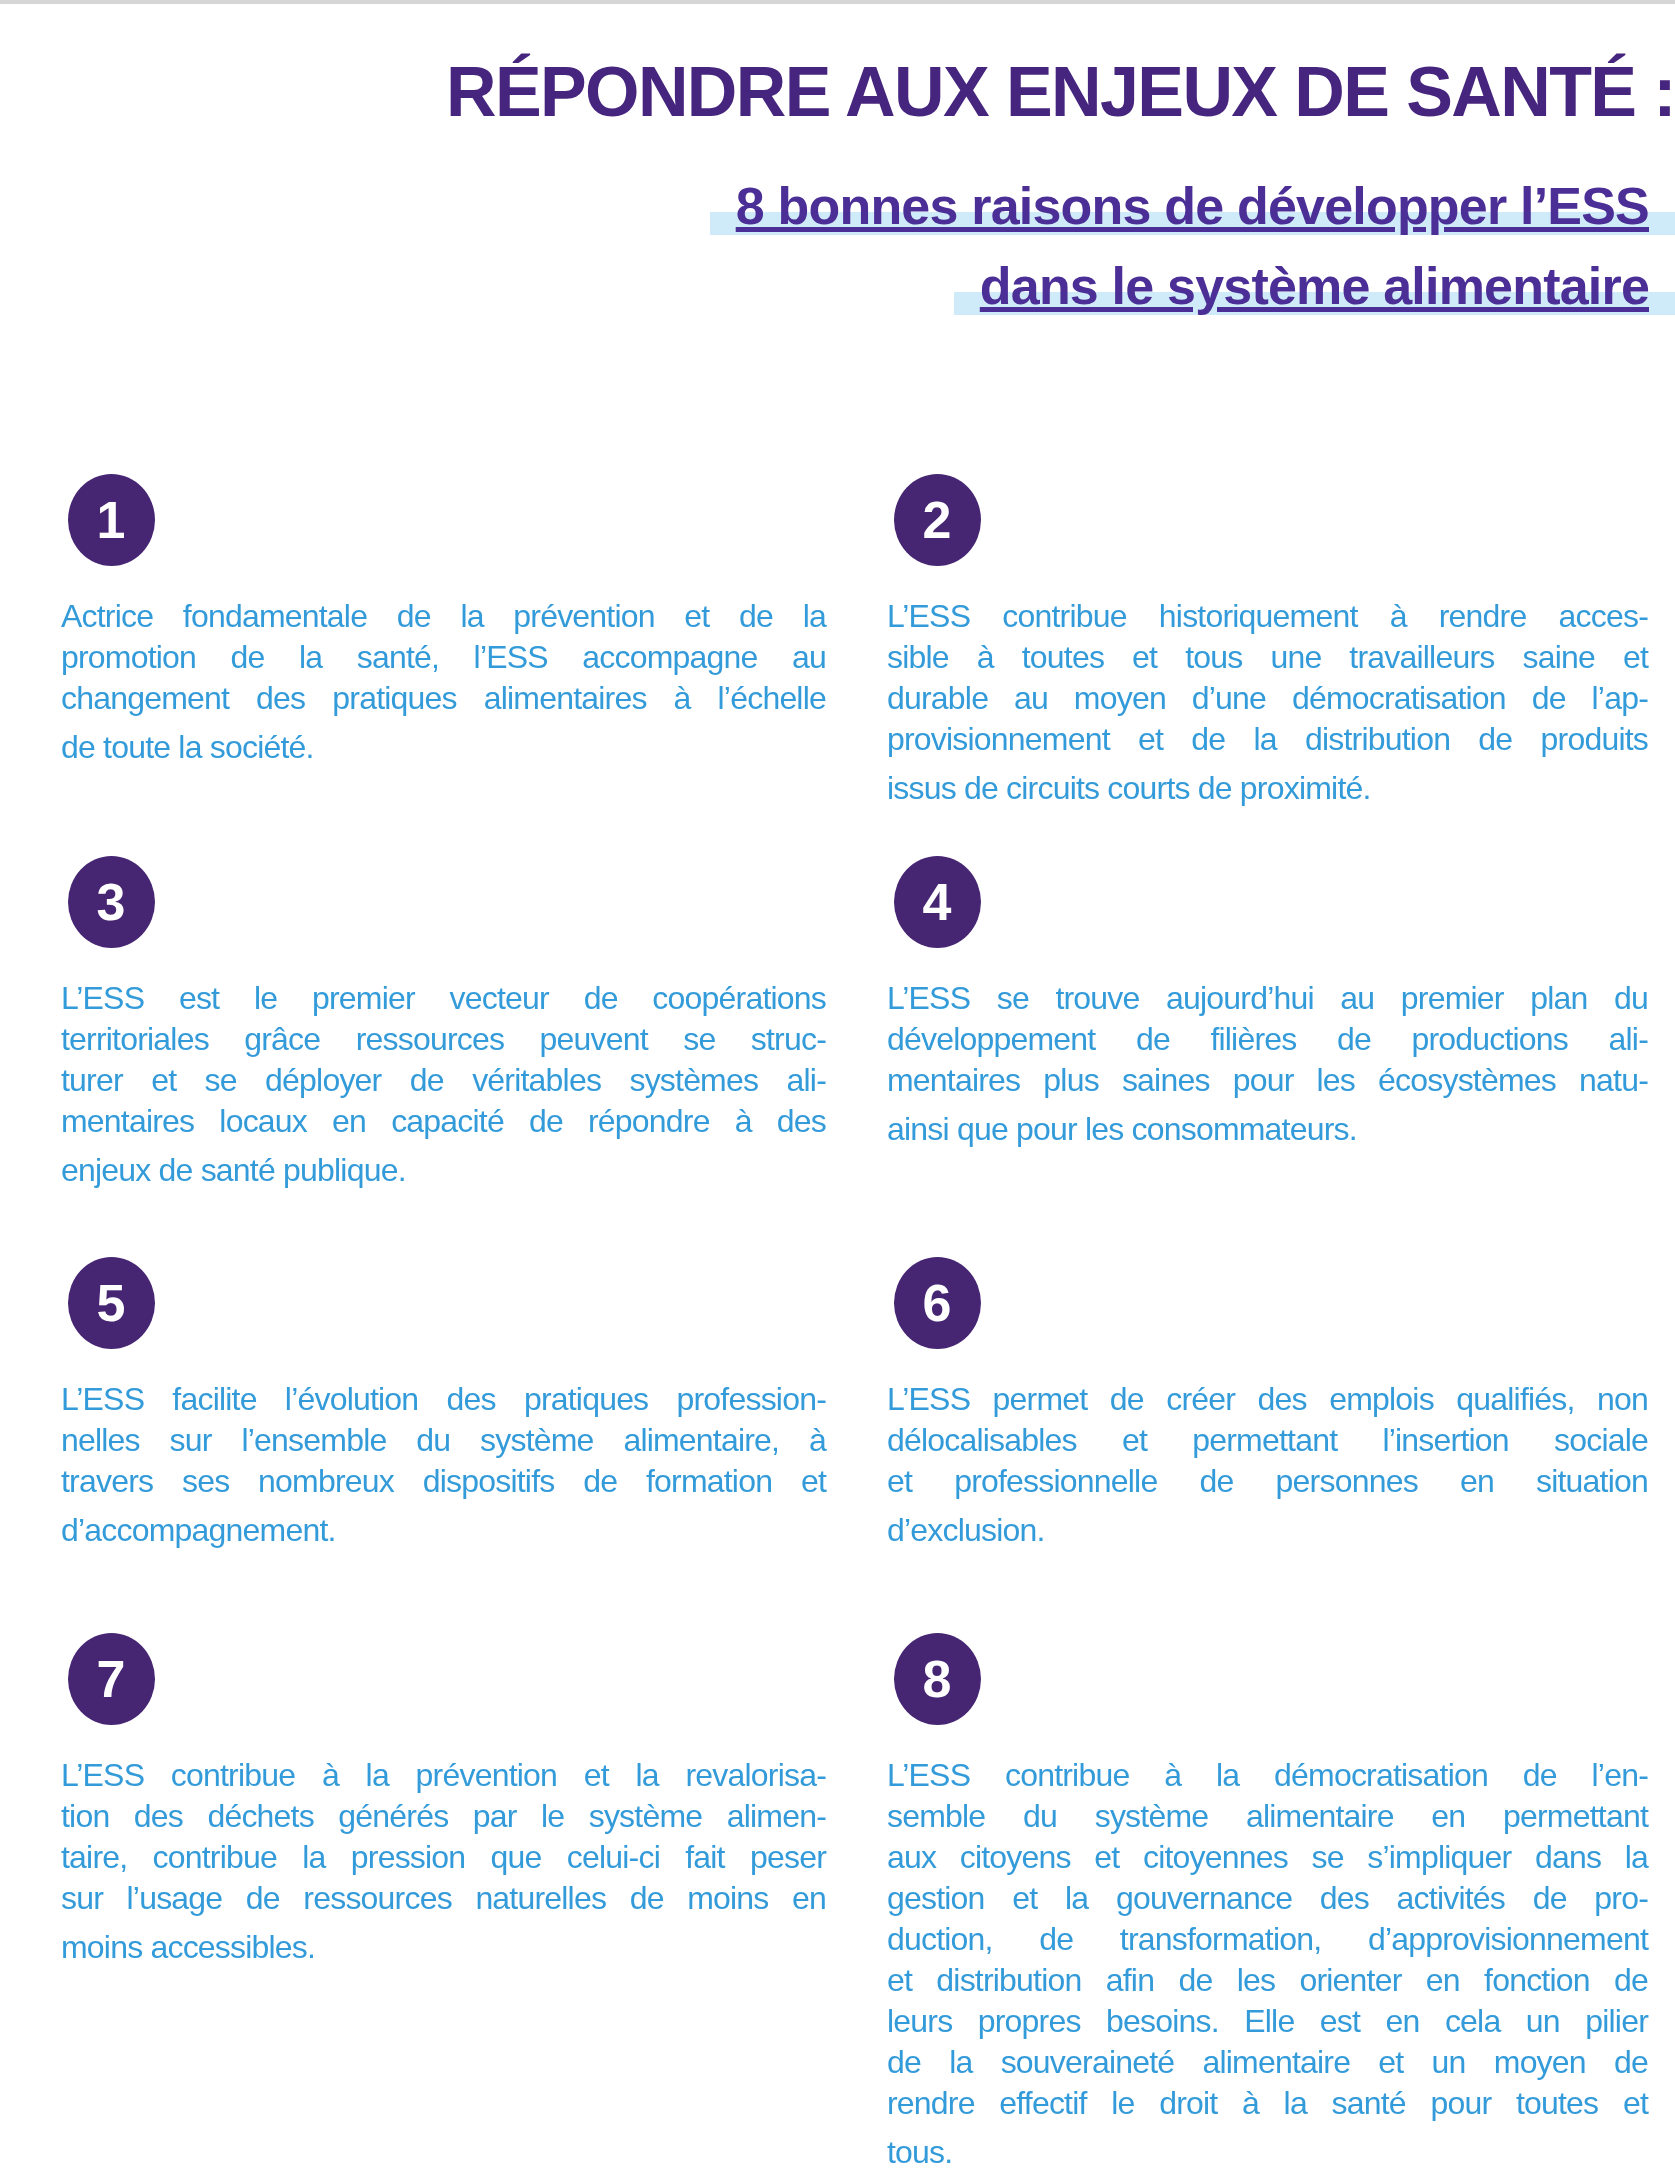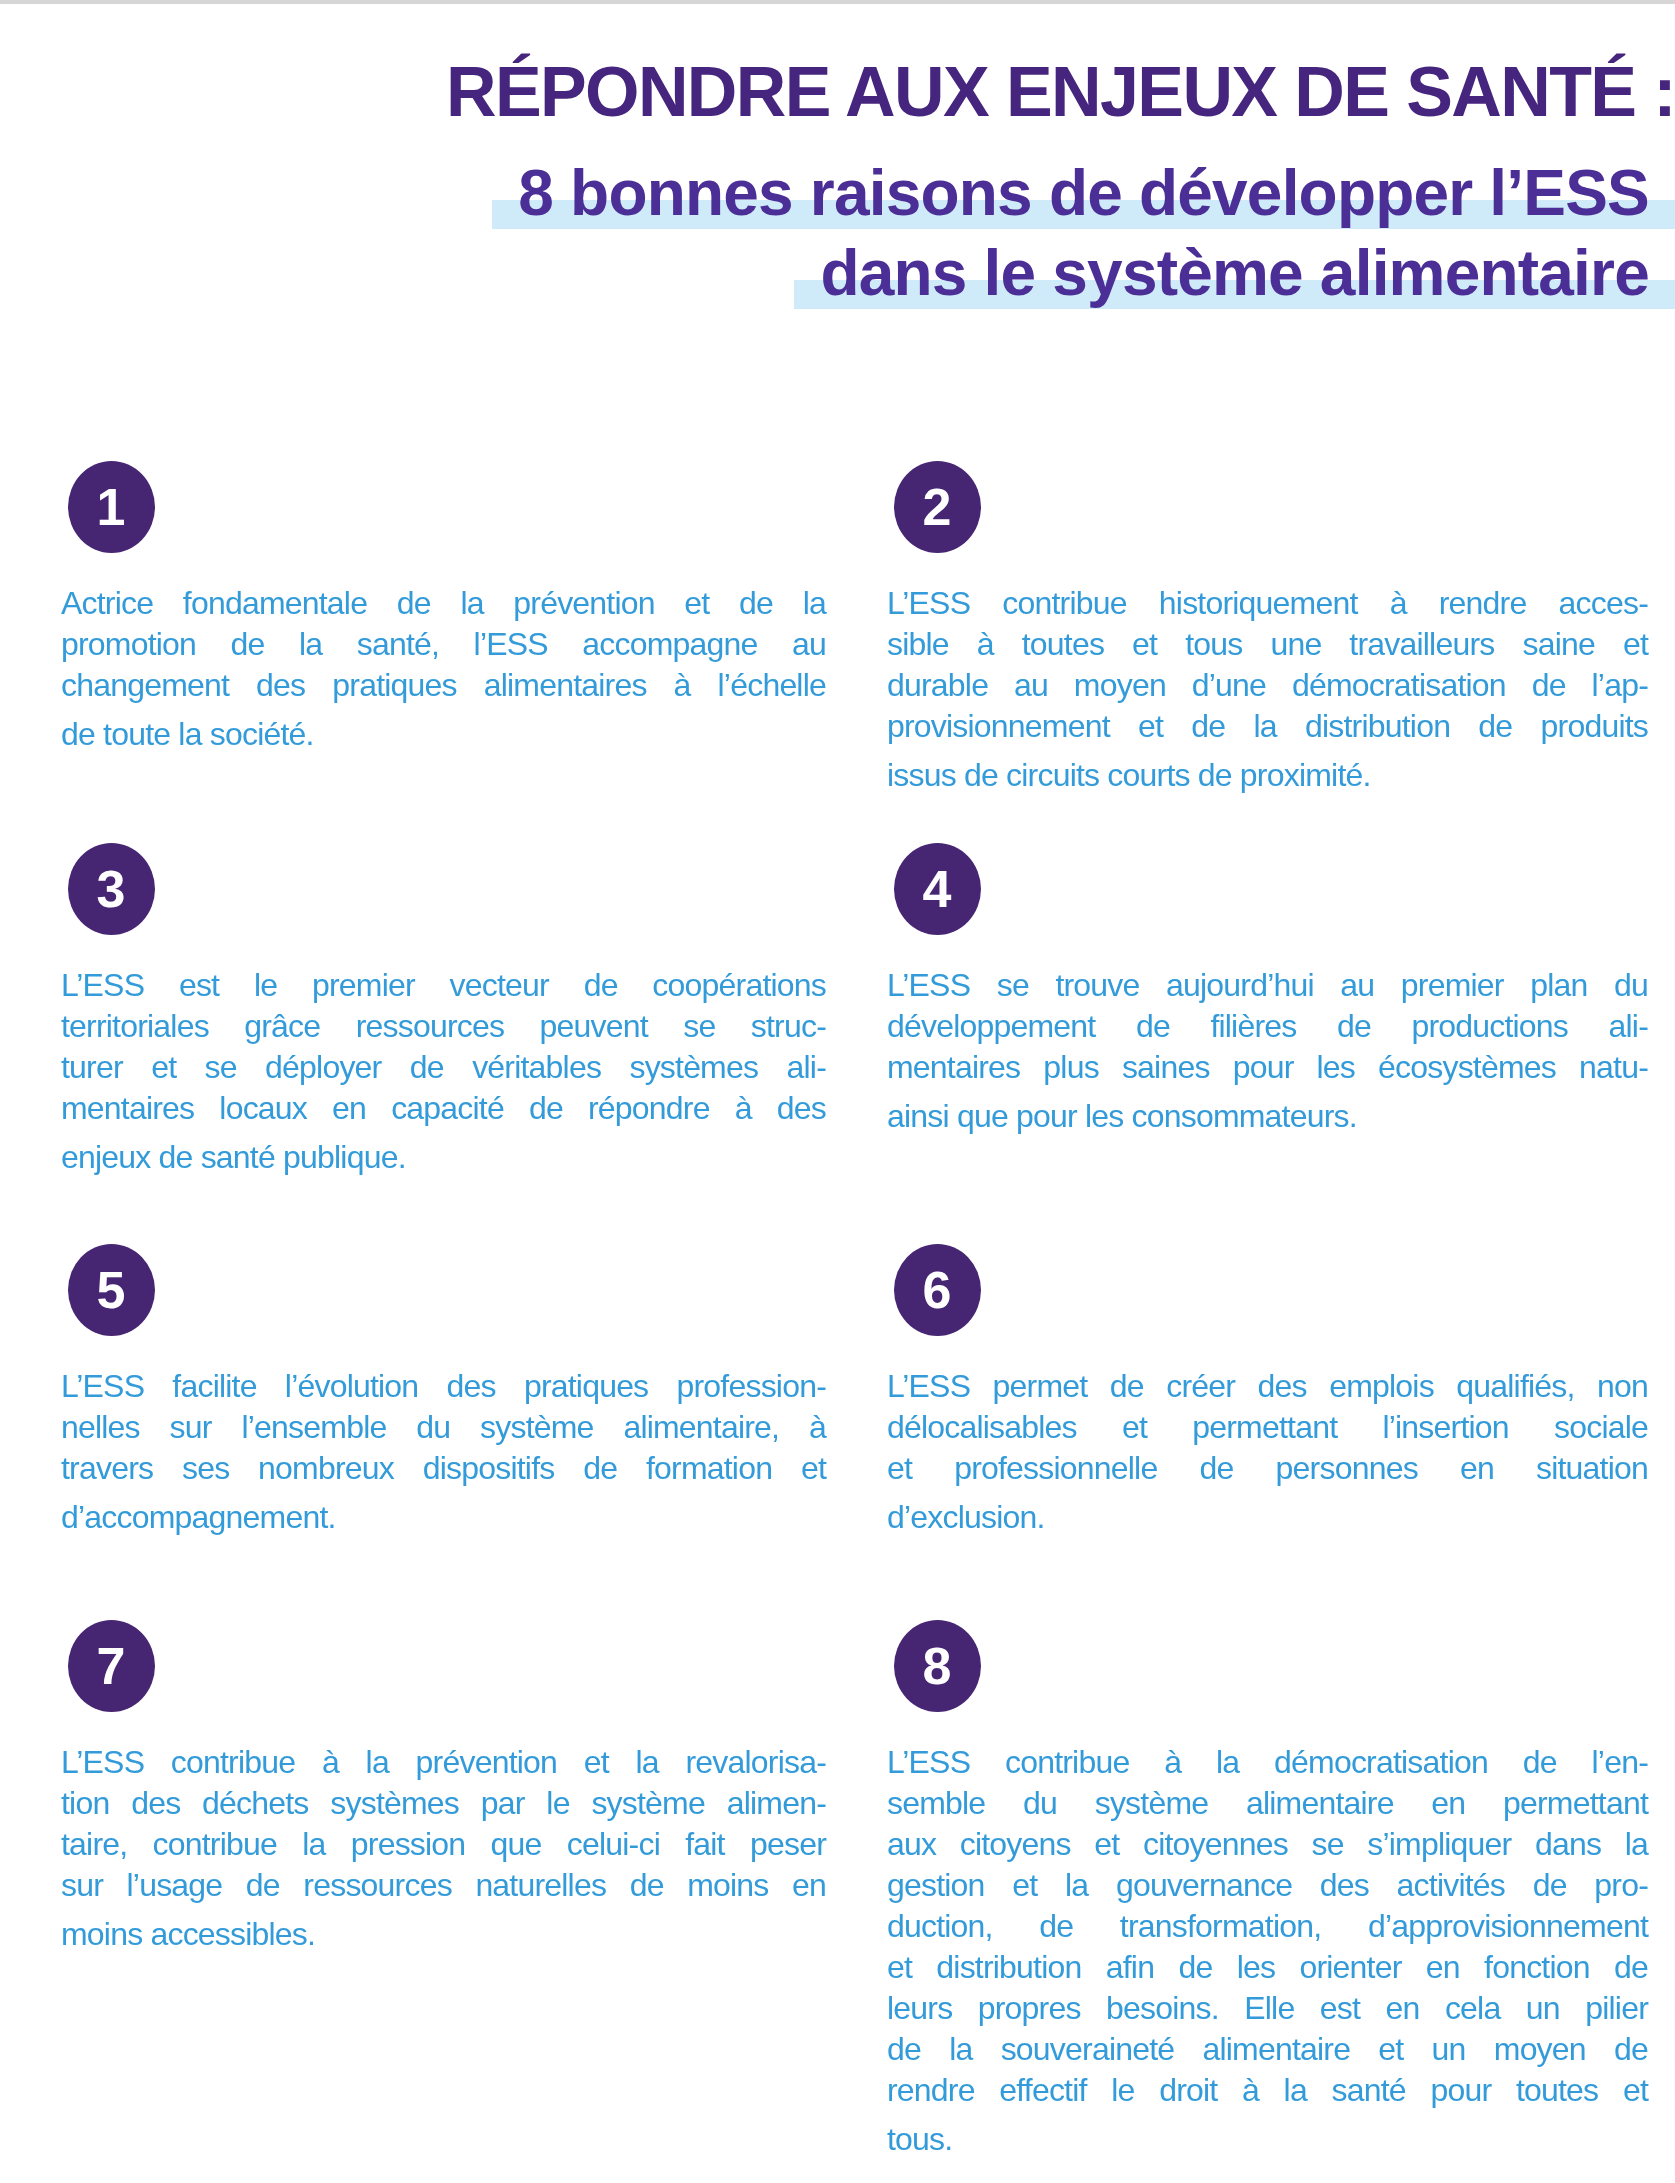--- a/index.html
+++ b/index.html
@@ -17,23 +17,24 @@
     font-family:"Liberation Sans", sans-serif;
   }
   .top-strip{width:100%;height:4.1px;background:var(--strip-gray);}
   header{width:100%;text-align:right;}
   h1{
     margin:47px 0 0;
     font-size:70px;line-height:82px;font-weight:700;letter-spacing:-1.6px;
     color:var(--title-purple);
   }
   h2{
-    margin:20px 0 0;
-    font-size:64px;line-height:80px;font-weight:700;letter-spacing:-0.8px;
+    margin:33px 0 0;
+    font-size:52px;line-height:80px;font-weight:700;letter-spacing:-0.8px;
     color:var(--subtitle-purple);
+    text-decoration:underline;
   }
   .hl{
     background-image:linear-gradient(to bottom, transparent 60%, var(--highlight-blue) 60%);
     padding:0 26px;
   }
   .grid{
     display:grid;
     grid-template-columns:765px 761px;
     grid-template-rows:382px 401px 376px auto;
     column-gap:61px;
@@ -137,21 +138,21 @@
         <div class="line">et professionnelle de personnes en situation</div>
         <div class="line last">d’exclusion.</div>
       </div>
     </section>
     <section class="reason">
       <div class="badge">
         <span>7</span>
       </div>
       <div class="text">
         <div class="line">L’ESS contribue à la prévention et la revalorisa-</div>
-        <div class="line">tion des déchets systèmes par le système alimen-</div>
+        <div class="line">tion des déchets générés par le système alimen-</div>
         <div class="line">taire, contribue la pression que celui-ci fait peser</div>
         <div class="line">sur l’usage de ressources naturelles de moins en</div>
         <div class="line last">moins accessibles.</div>
       </div>
     </section>
     <section class="reason">
       <div class="badge">
         <span>8</span>
       </div>
       <div class="text">

